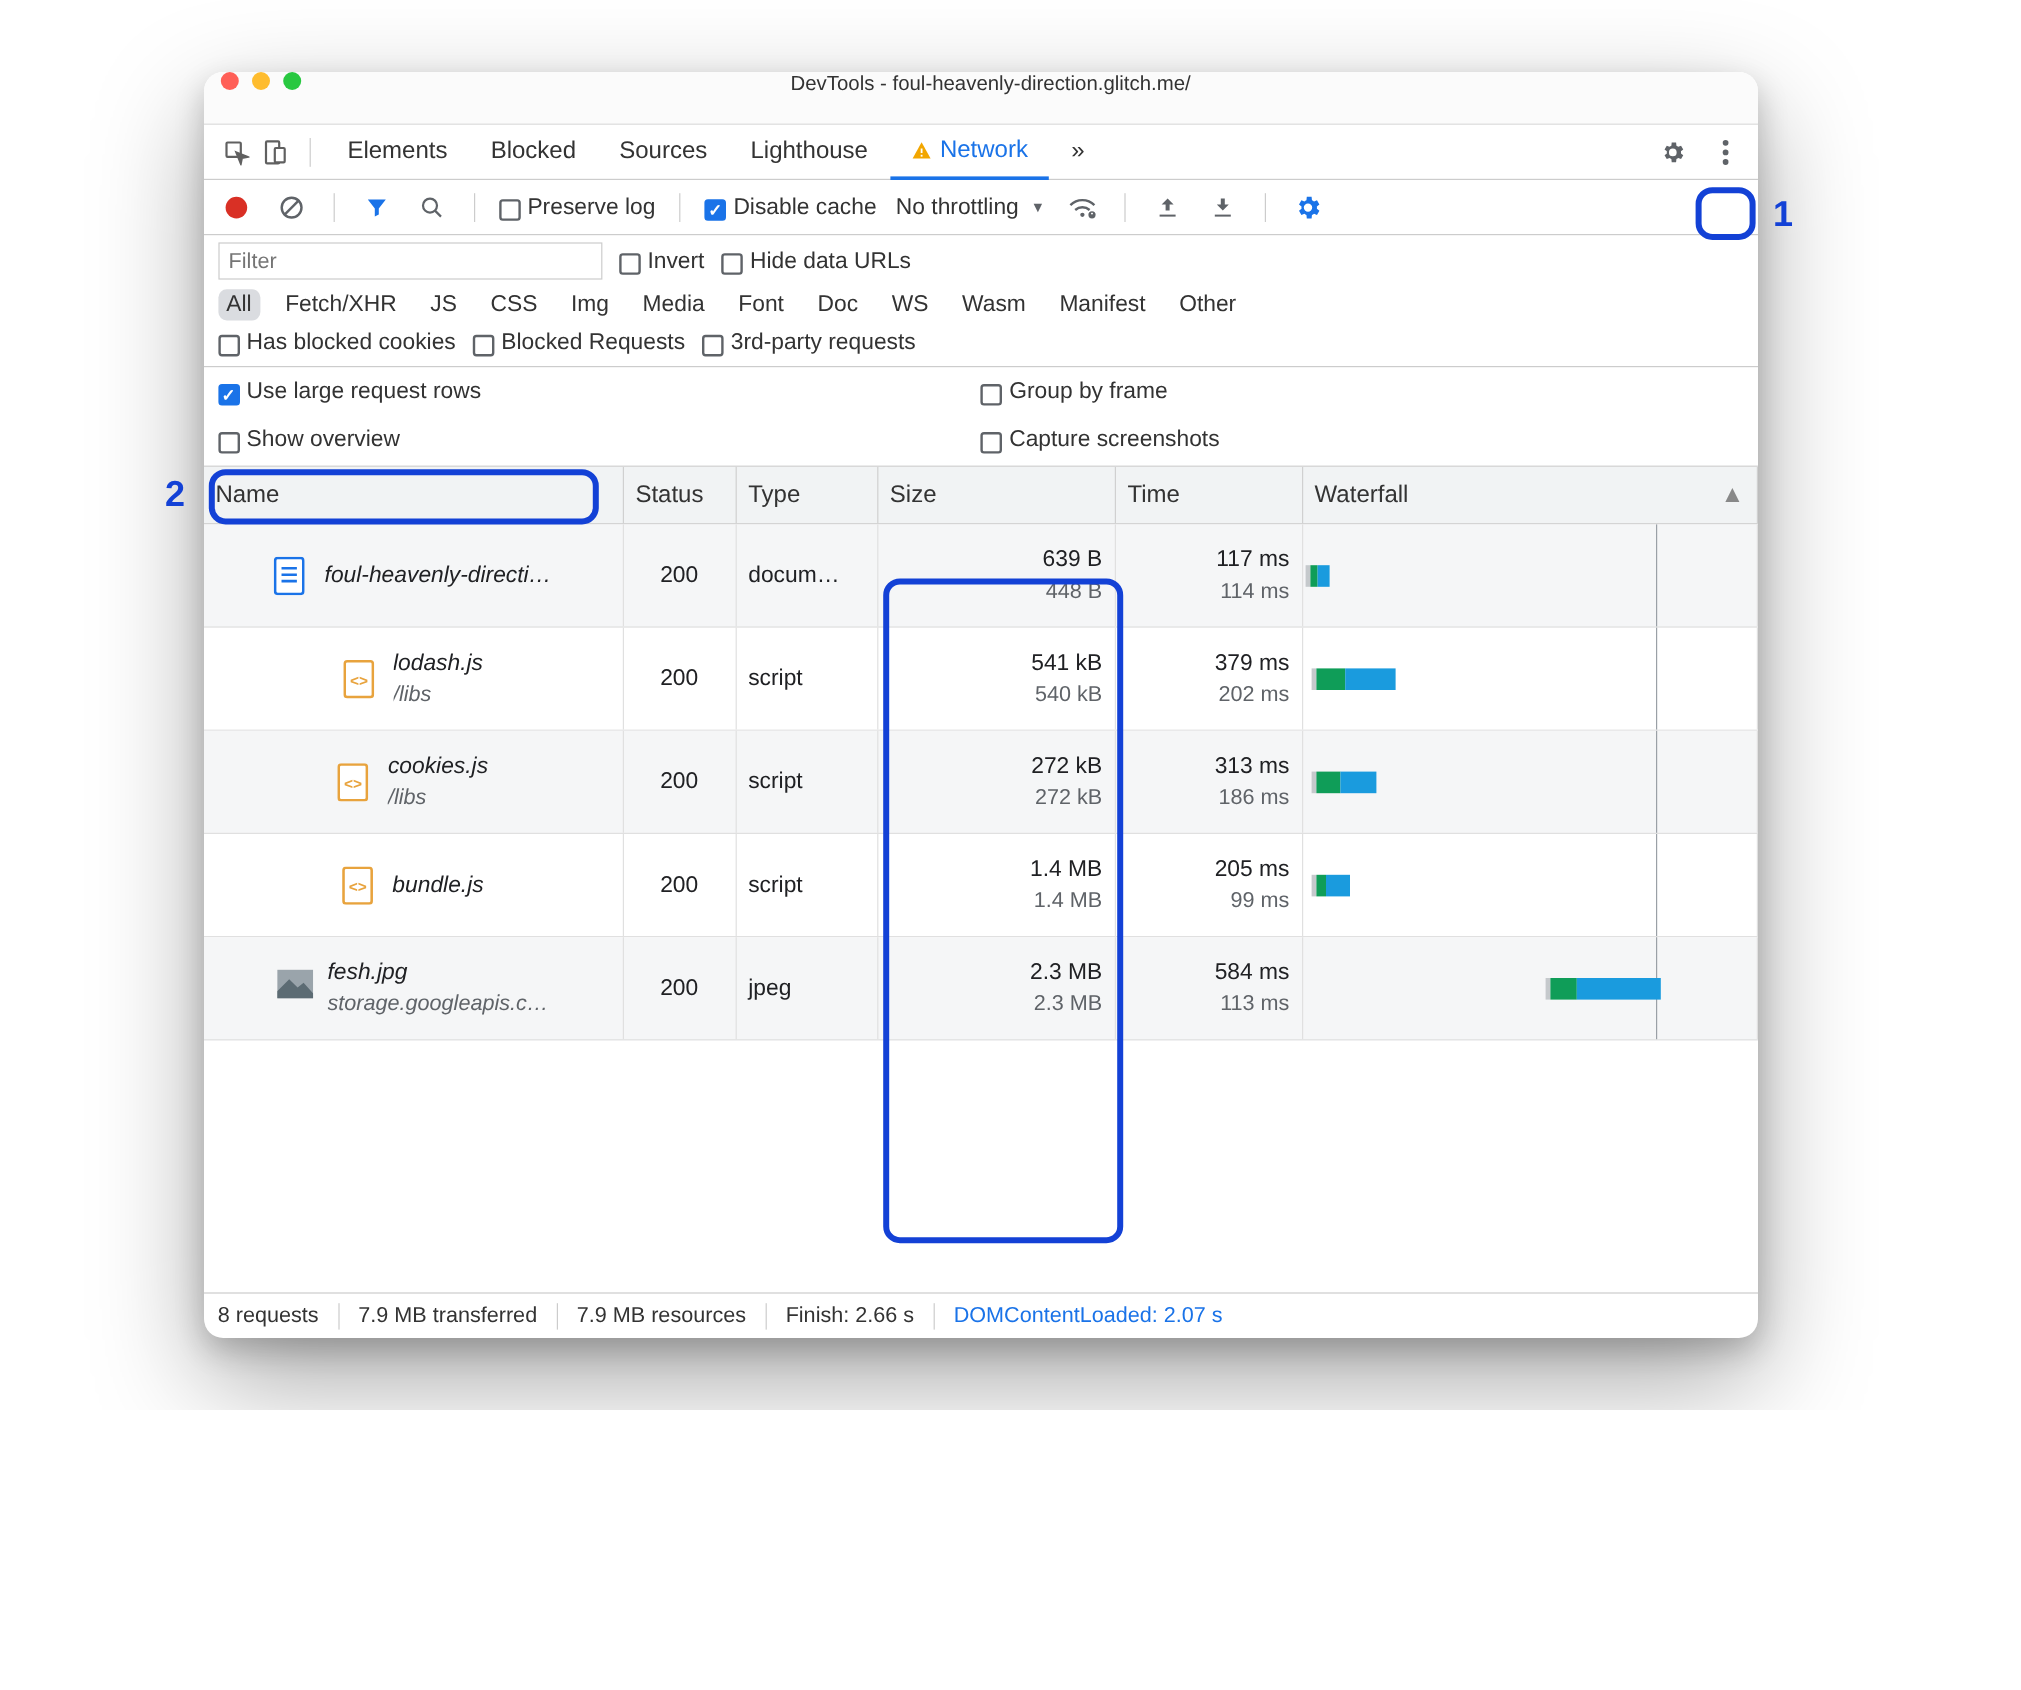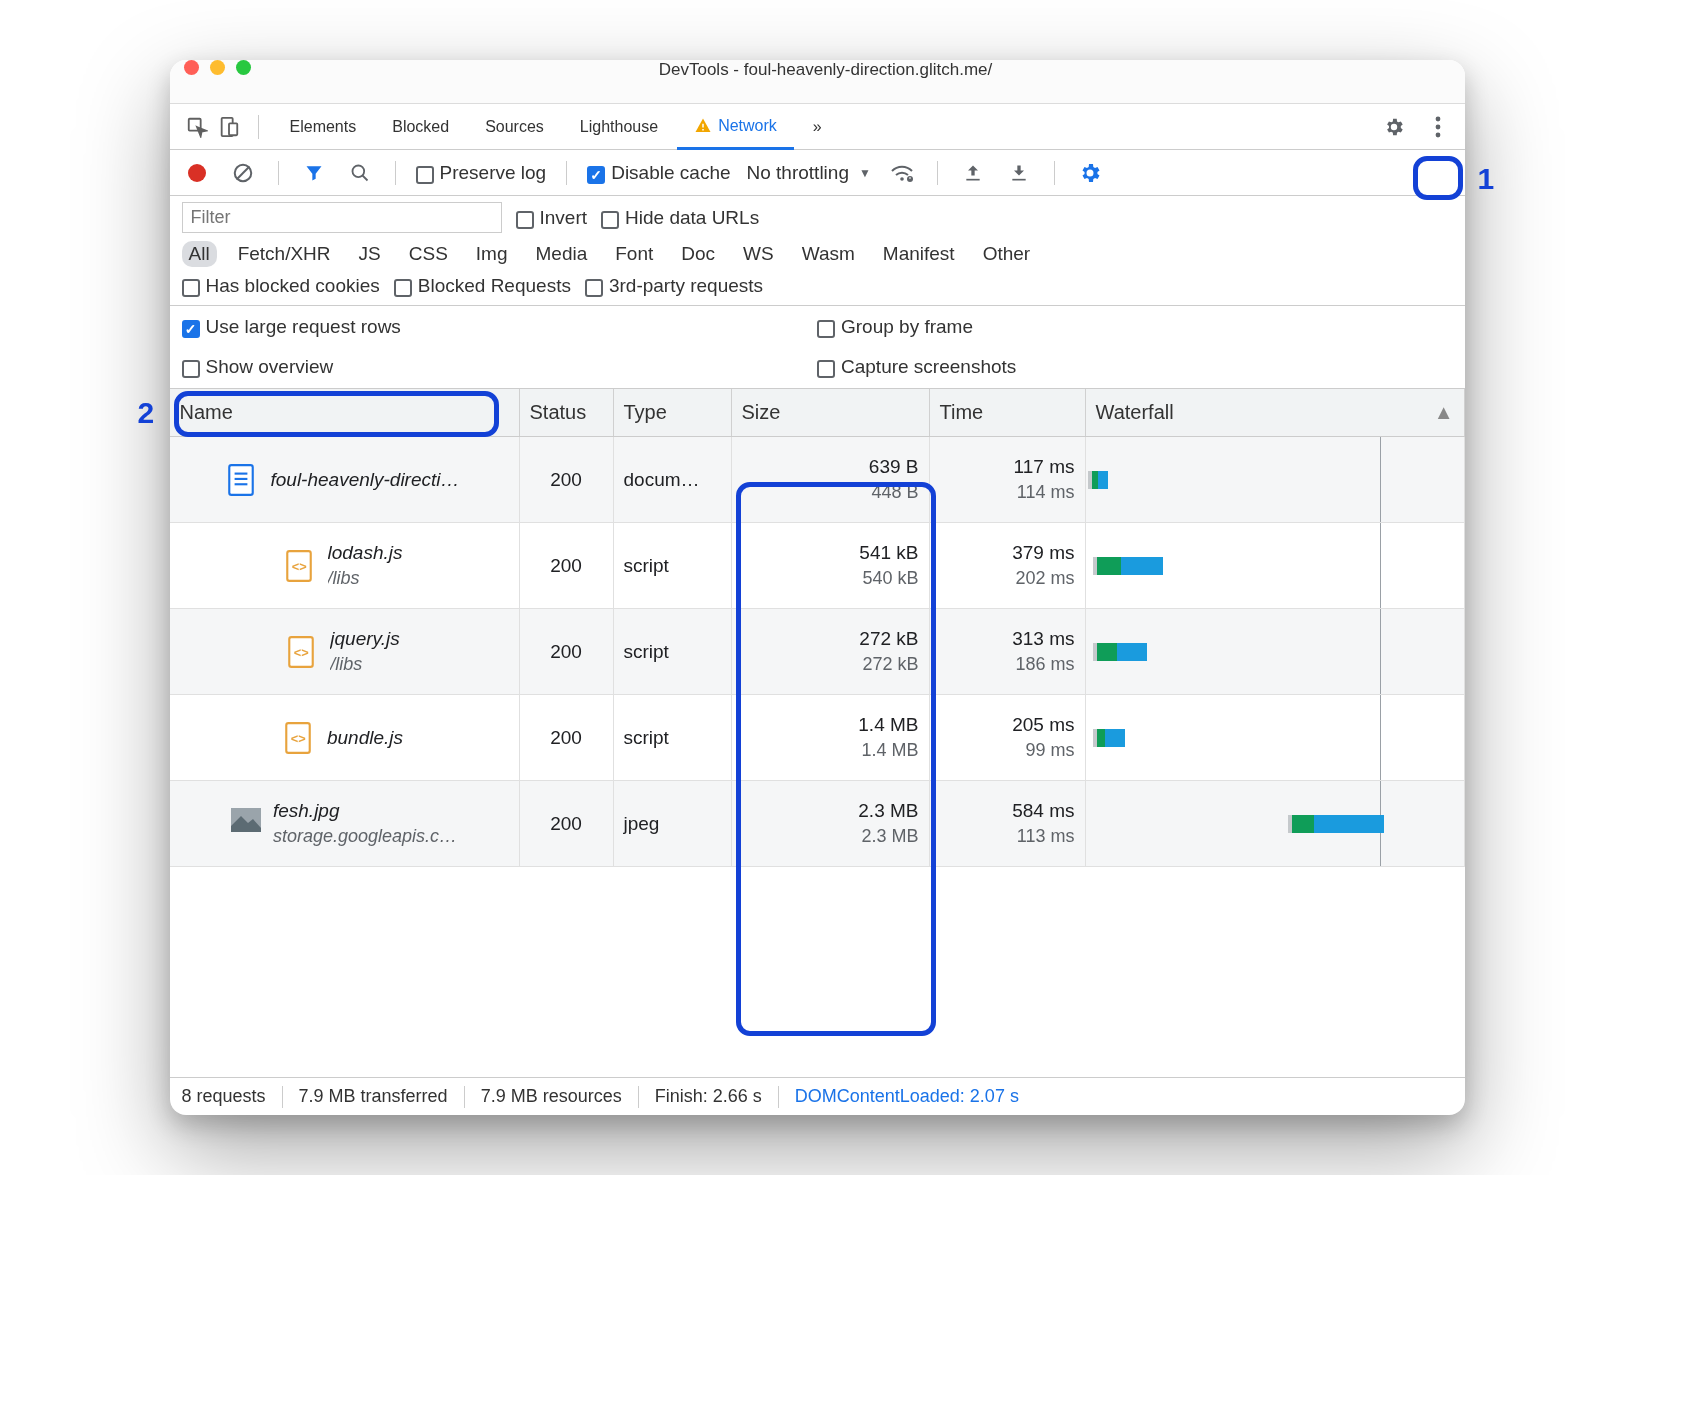--- a/index.html
+++ b/index.html
@@ -6,42 +6,42 @@
   body { background: #fff; padding: 60px; }
   .stage { position: relative; width: 1345px; margin: 0 auto; }
   .window { width: 1295px; height: 1055px; border-radius: 16px; overflow: hidden; box-shadow: 0 35px 90px rgba(0,0,0,0.35), 0 10px 25px rgba(0,0,0,0.2); background:#fff; position: relative; display:flex; flex-direction:column; }
   
   .titlebar { height:44px; background:#fbfbfb; border-bottom:1px solid #dcdcdc; display:flex; align-items:flex-start; padding:0 14px; }
   .traffic { display:flex; gap:11px; }
   .dot { width:15px; height:15px; border-radius:50%; }
   .dot.red{background:#ff5f57;} .dot.yellow{background:#febc2e;} .dot.green{background:#28c840;}
   .title { flex:1; text-align:center; font-size:17px; color:#333; font-weight:500; margin-left:-50px; }
   
-  .tabbar { height:46px; border-bottom:1px solid #ccc; display:flex; align-items:center; padding:0 12px; gap:2px; font-size:16px; color:#333; }
+  .tabbar { height:46px; border-bottom:1px solid #ccc; display:flex; align-items:center; padding:0 12px; gap:2px; font-size:20px; color:#333; }
   .tabbar .spacer { width:1px; height:24px; background:#ccc; margin:0 12px; }
   .icon-btn { width:30px; height:30px; display:flex; align-items:center; justify-content:center; color:#606060; cursor:pointer; }
   .tab { padding:0 17px; height:100%; display:flex; align-items:center; cursor:pointer; color:#333; }
   .tab.active { color:#1a73e8; border-bottom:3px solid #1a73e8; margin-bottom:-1px; font-weight:500;}
   .tabright { margin-left:auto; display:flex; align-items:center; gap:14px; }
   
   .toolbar { height:46px; border-bottom:1px solid #ccc; display:flex; align-items:center; padding:0 12px; gap:16px; font-size:19px; color:#333; }
   .toolbar .vsep { width:1px; height:24px; background:#ccc; margin:0 4px; }
   .record-dot { width:18px; height:18px; border-radius:50%; background:#d93025; }
   .chk { display:flex; align-items:flex-end; gap:6px; cursor:pointer; }
   .chk .box { width:18px; height:18px; border:2px solid #5f6368; border-radius:3px; display:flex; align-items:center; justify-content:center; flex-shrink:0;}
   .chk .box.checked { background:#1a73e8; border-color:#1a73e8; }
   .chk .box.checked::after { content:"✓"; color:#fff; font-size:14px; font-weight:bold; line-height:1;}
   .select { display:flex; align-items:center; gap:10px; cursor:pointer; color:#333; }
   .select .tri { color:#5f6368; font-size:12px; }
   
   .filterbar { padding:6px 12px 0 12px; border-bottom:1px solid #ccc; font-size:19px; color:#333; }
   .filterrow { display:flex; align-items:center; gap:14px; flex-wrap:wrap; margin-bottom:8px;}
   .filterinput { width:320px; border:1px solid #ccc; background:#fff; padding:4px 8px; font-size:18px; color:#888; }
   .typechip { padding:2px 7px; border-radius:7px; cursor:pointer; }
-  .typechip.active { background:#dadce0;border-radius:10px; }
+  .typechip.active { background:#dadce0; }
   
   .settingsbar { border-bottom:1px solid #ccc; padding: 10px 12px; font-size:19px; color:#333; display:grid; grid-template-columns:1fr 1fr; row-gap:18px;}
   
   .grid-wrap { flex:1; overflow:hidden; position:relative; }
   .thead { display:flex; background:#f1f3f4; border-bottom:1px solid #ccc; font-size:20px; color:#333; }
   .th { padding:12px 10px; border-right:1px solid #d0d0d0; display:flex; align-items:center; }
   .col-name{width:350px;} .col-status{width:94px;text-align:center;} .col-type{width:118px;} .col-size{width:198px; justify-content:flex-start;text-align:center;}
   .col-time{width:156px; justify-content:flex-start;} .col-wf{flex:1; justify-content:space-between;}
   .tbody{ }
   .tr { display:flex; border-bottom:1px solid #e0e0e0; font-size:19px; color:#202124; height:86px; align-items:stretch; cursor:pointer;}
@@ -343,21 +343,21 @@
           </div>
           <div class="tr">
             <div class="td col-name name-cell">
               <div class="fileicon">
                 <svg width="26" height="32" viewBox="0 0 24 30">
                   <rect x="1" y="1" width="22" height="28" rx="2" fill="#fff" stroke="#e8a33d" stroke-width="2"></rect>
                   <text x="12" y="20" text-anchor="middle" font-size="12" fill="#e8a33d" font-weight="bold">&lt;&gt;</text>
                 </svg>
               </div>
               <div class="nametxt">
-                <span class="main">jquery.js</span>
+                <span class="main">cookies.js</span>
                 <span class="sub">/libs</span>
               </div>
             </div>
             <div class="td col-status">200</div>
             <div class="td col-type">script</div>
             <div class="td col-size num">
               <span>272 kB</span>
               <span class="sub">272 kB</span>
             </div>
             <div class="td col-time num">

